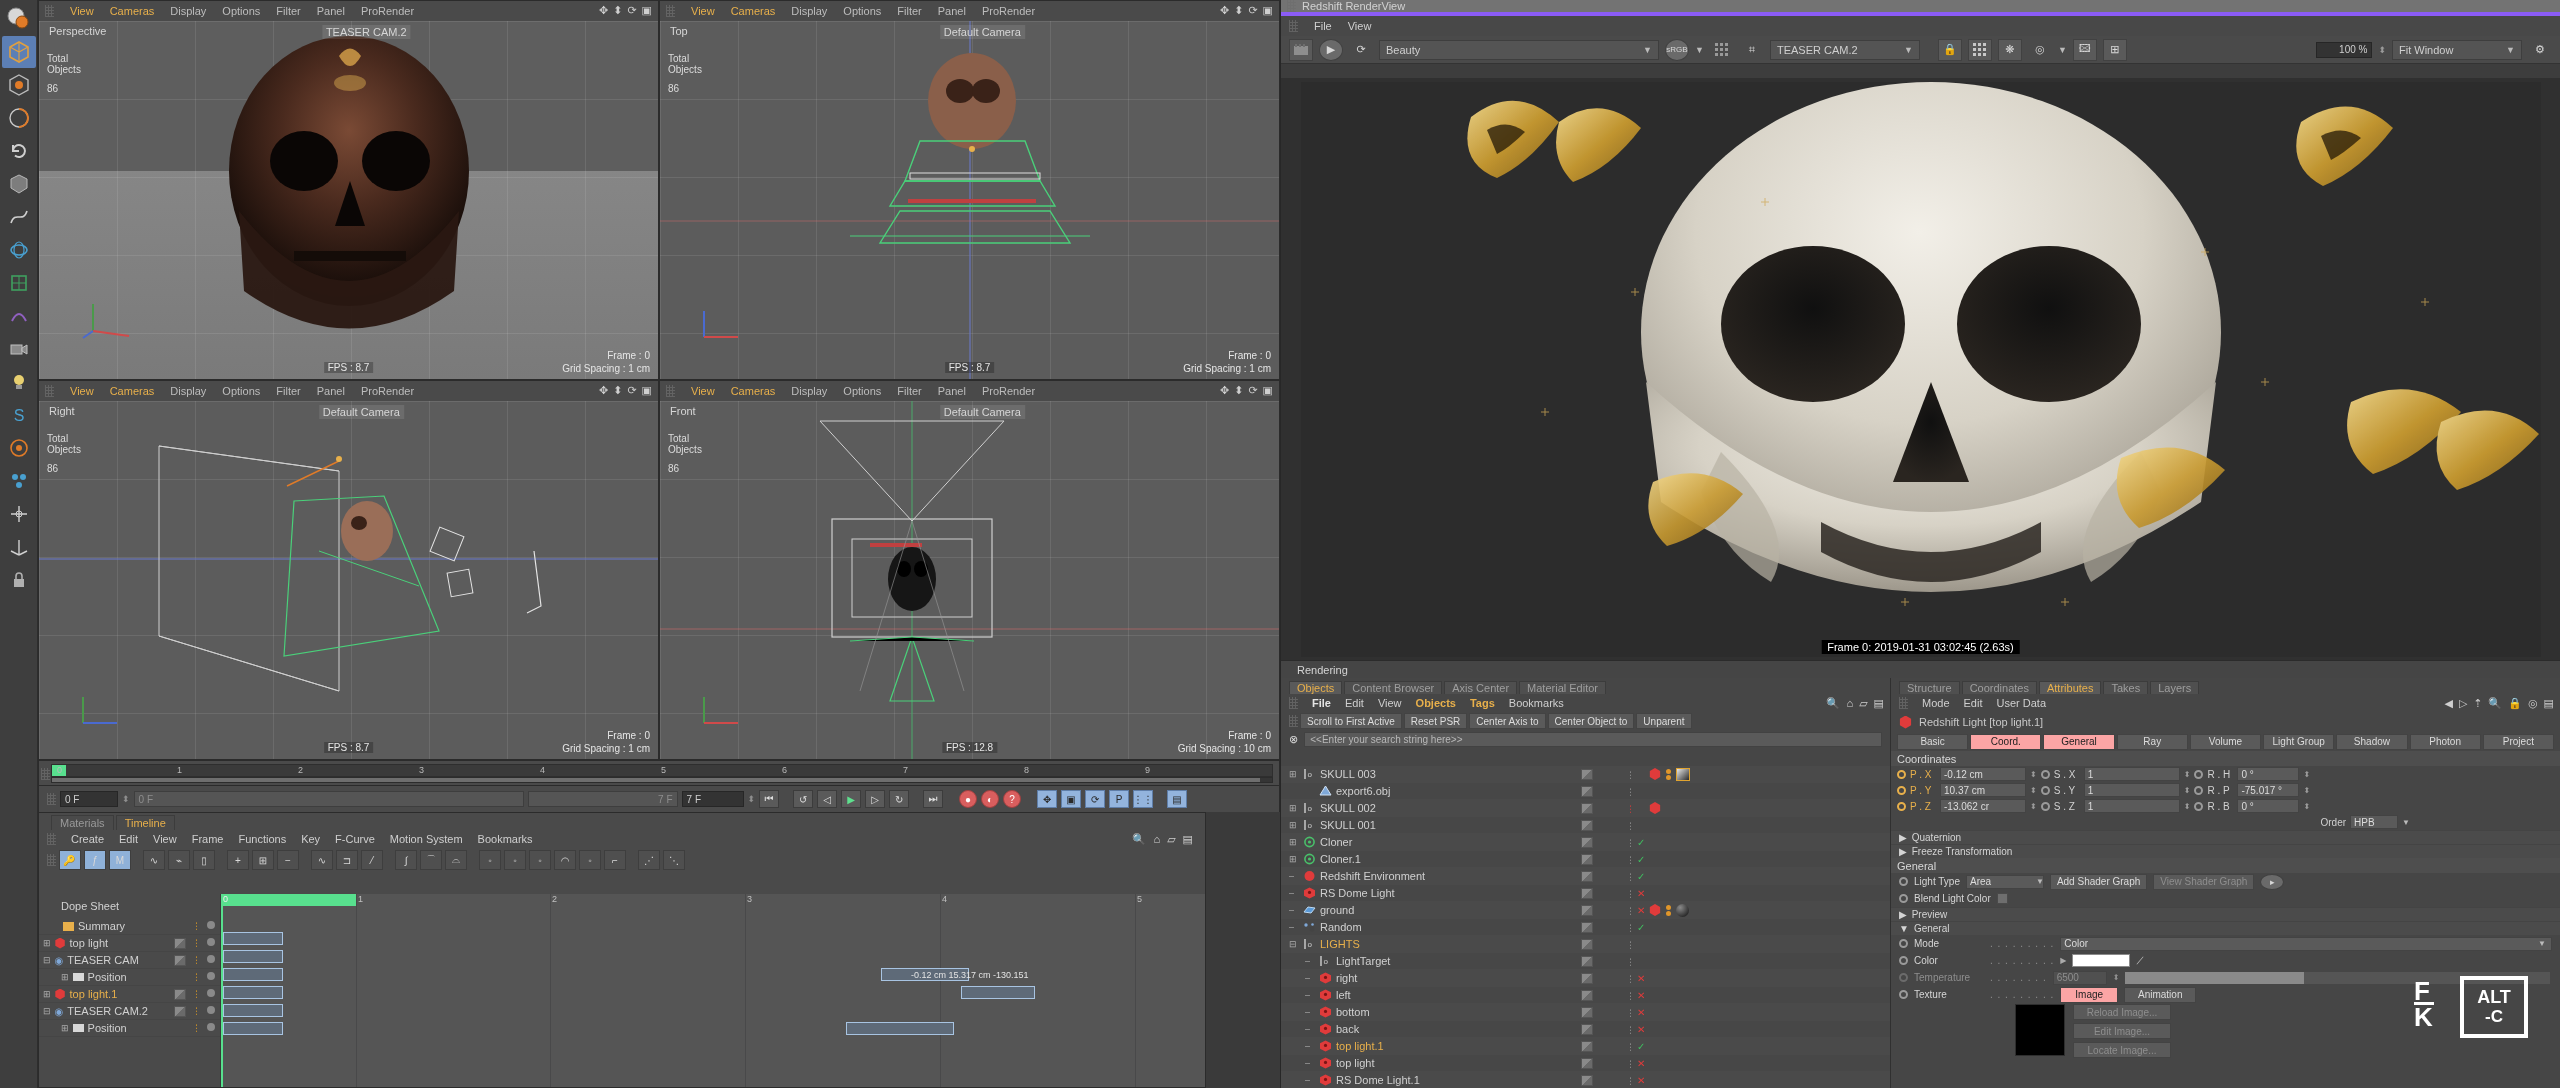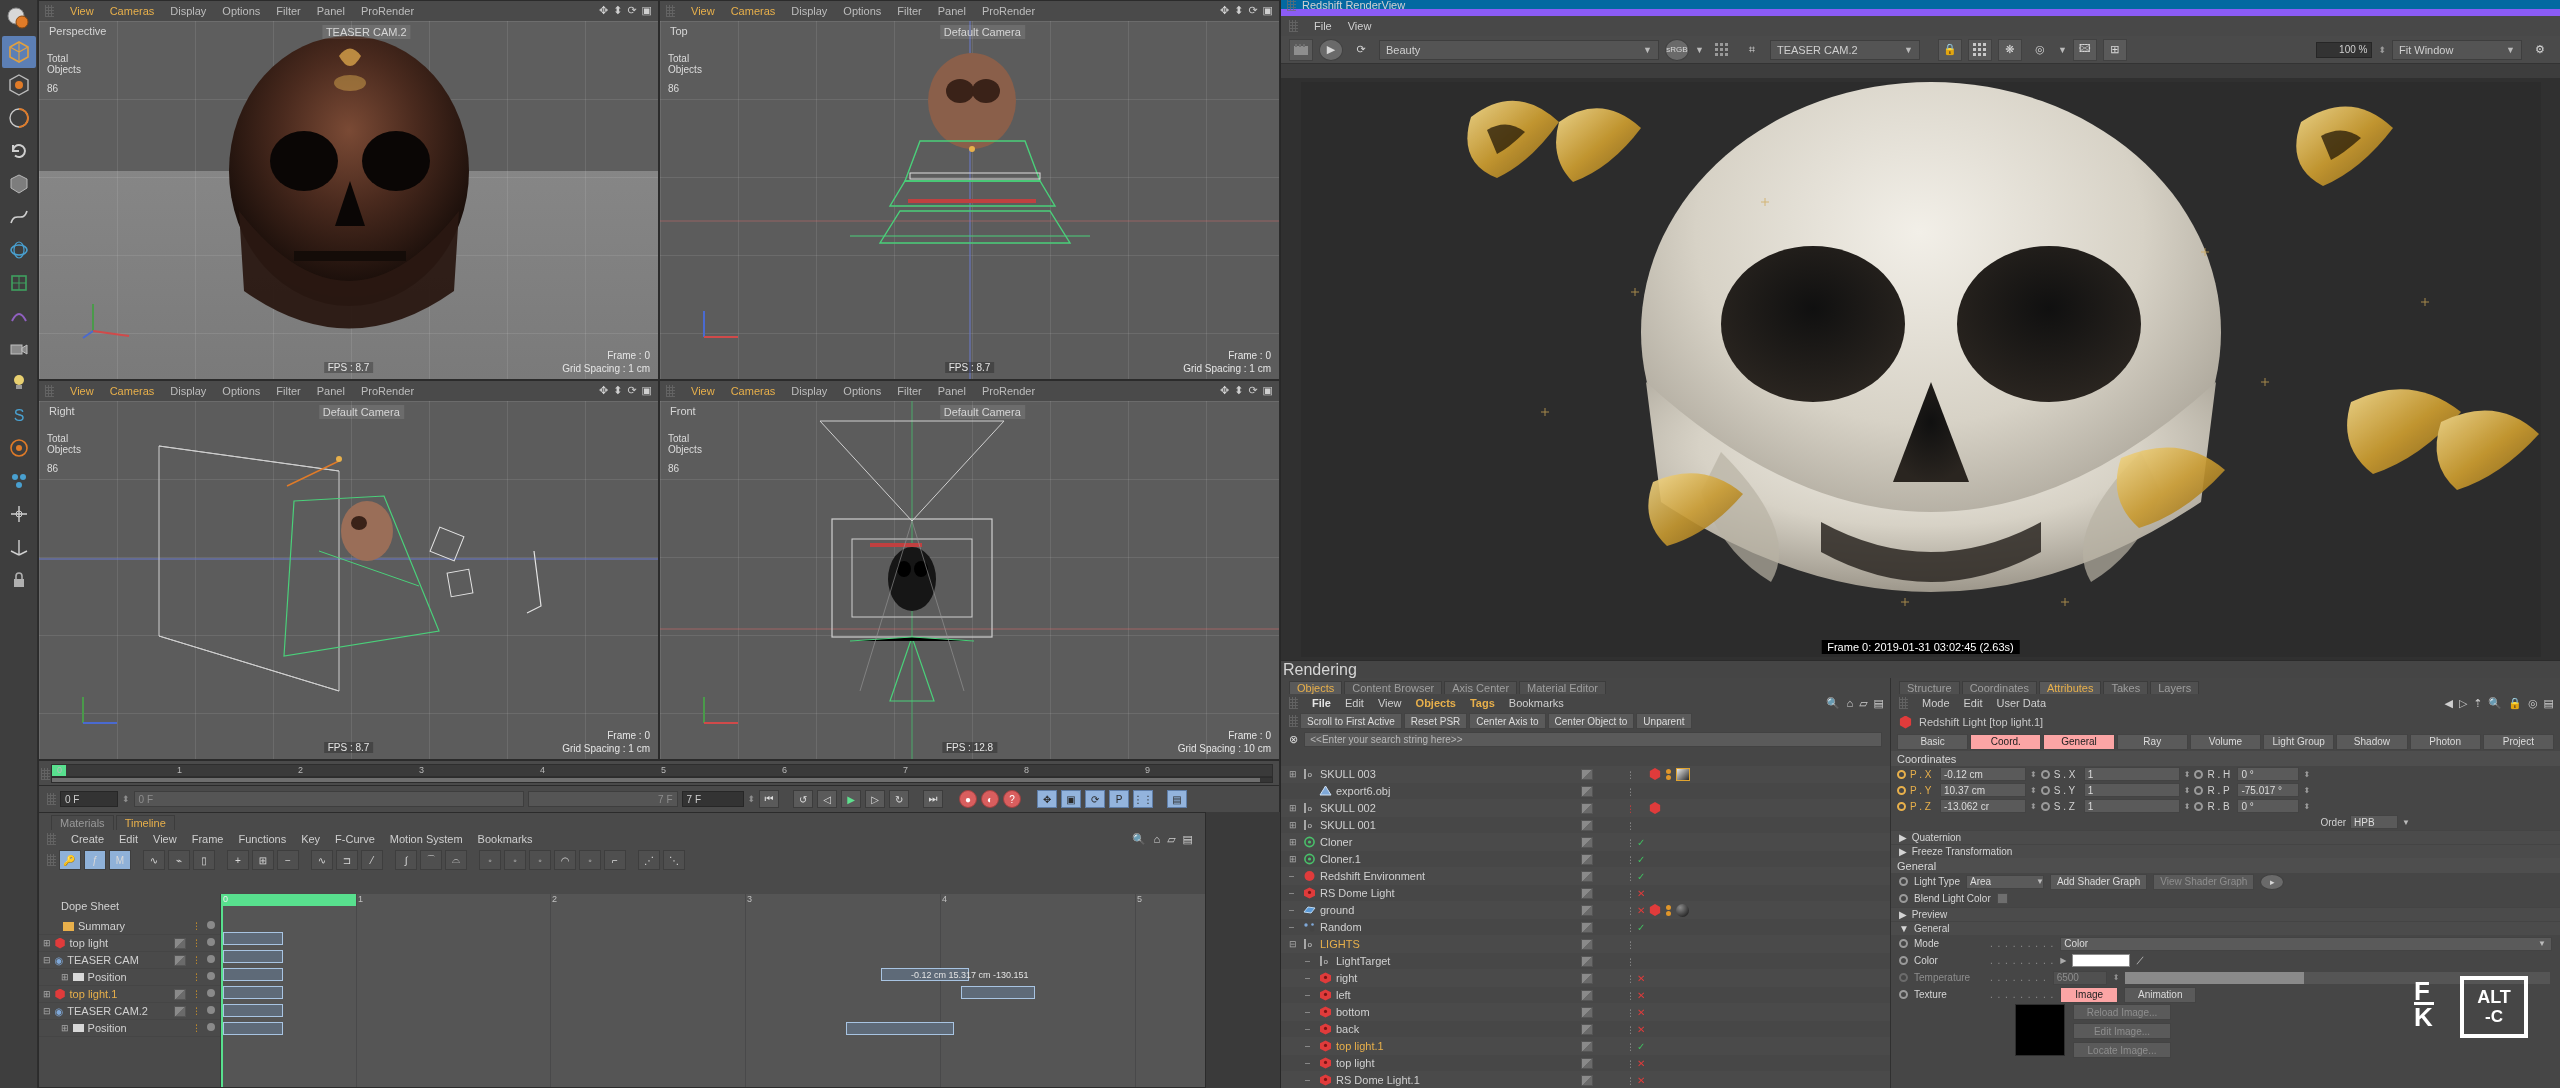--- a/index.html
+++ b/index.html
@@ -91,41 +91,41 @@
   .drow .nm.hl { color:#e8b04b; }
   .dopetrk { position:relative; flex:1; background:#555; }
   .dopetrk .vline { position:absolute; top:0; bottom:0; width:1px; background:#49494a; }
   .dopetrk .greenbar { position:absolute; left:0; top:0; height:12px; background:#58e08e; }
   .dopetrk .kblock { position:absolute; height:13px; background:#5e6a78; border:1px solid #a8c4e2; }
   .plh { position:absolute; top:0; bottom:0; width:2px; background:#58e08e; }
 
   
   .rs { position:absolute; left:1280px; top:0; width:1280px; height:660px;
     background:#3d3d3d; border-left:1px solid #272727; }
-  .rs .titlebar { height:16px; background:#0369a1; display:flex; align-items:center;
-    gap:6px; padding:0 6px; font-size:11px; color:#d2d2d2; border-bottom:7px solid #8b5cf6;}
+  .rs .titlebar { height:16px; background:#737373; display:flex; align-items:center;
+    gap:6px; padding:0 6px; font-size:11px; color:#d2d2d2; border-bottom:4px solid #8b5cf6;}
   .rs .menu { height:20px; display:flex; align-items:center; gap:16px; padding:0 8px;
     background:#484848; }
   .rs .tools { height:28px; display:flex; align-items:center; gap:6px; padding:0 8px;
     background:#4a4a4a; border-bottom:1px solid #333; }
   .rs .img { position:absolute; left:0; right:0; top:78px; bottom:0; background:#303030;
     display:flex; align-items:center; justify-content:center; }
   .rbtn { height:22px; min-width:24px; background:#5a5a5a; border:1px solid #414141;
     display:flex; align-items:center; justify-content:center; color:#d8d8d8; font-size:11px; padding:0 4px;}
   .rsel { height:20px; background:#545454; border:1px solid #3e3e3e; color:#cfcfcf;
     display:flex; align-items:center; padding:0 6px; font-size:11px; position:relative; }
   .rsel .caret { margin-left:auto; padding-left:10px; color:#bbb; font-size:9px; }
   .frameinfo { position:absolute; left:50%; transform:translateX(-50%); bottom:6px;
     background:#000; color:#fff; font-size:11px; padding:1px 6px; }
 
   
   .bottomright { position:absolute; left:1280px; top:660px; width:1280px; height:428px;
     background:#454545; border-left:1px solid #272727; border-top:1px solid #2b2b2b; }
-  .rendlabel { height:17px; display:flex; align-items:center; padding-left:2px;
-    font-size:16px; color:#d5d5d5; }
+  .rendlabel { height:17px; display:flex; align-items:center; padding-left:16px;
+    font-size:11px; color:#d5d5d5; }
   .om { position:absolute; left:0; top:17px; width:610px; bottom:0; background:#464646;
     border-right:1px solid #303030; }
   .at { position:absolute; left:610px; top:17px; right:0; bottom:0; background:#464646; }
   .tabs2 { height:16px; display:flex; gap:2px; padding-left:8px; align-items:flex-end; }
   .tab2 { font-size:11px; padding:0px 7px; background:#4f4f4f; color:#9e9e9e;
     border:1px solid #3c3c3c; border-bottom:none; }
   .tab2.act { color:#e8b04b; background:#5a5a5a; }
   .rowmenu { height:18px; display:flex; align-items:center; gap:14px; padding:0 8px; position:relative; }
   .rowmenu .mi { font-size:11px; color:#cfcfcf; }
   .rowmenu .mi.b { font-weight:bold; color:#e4e4e4; }

